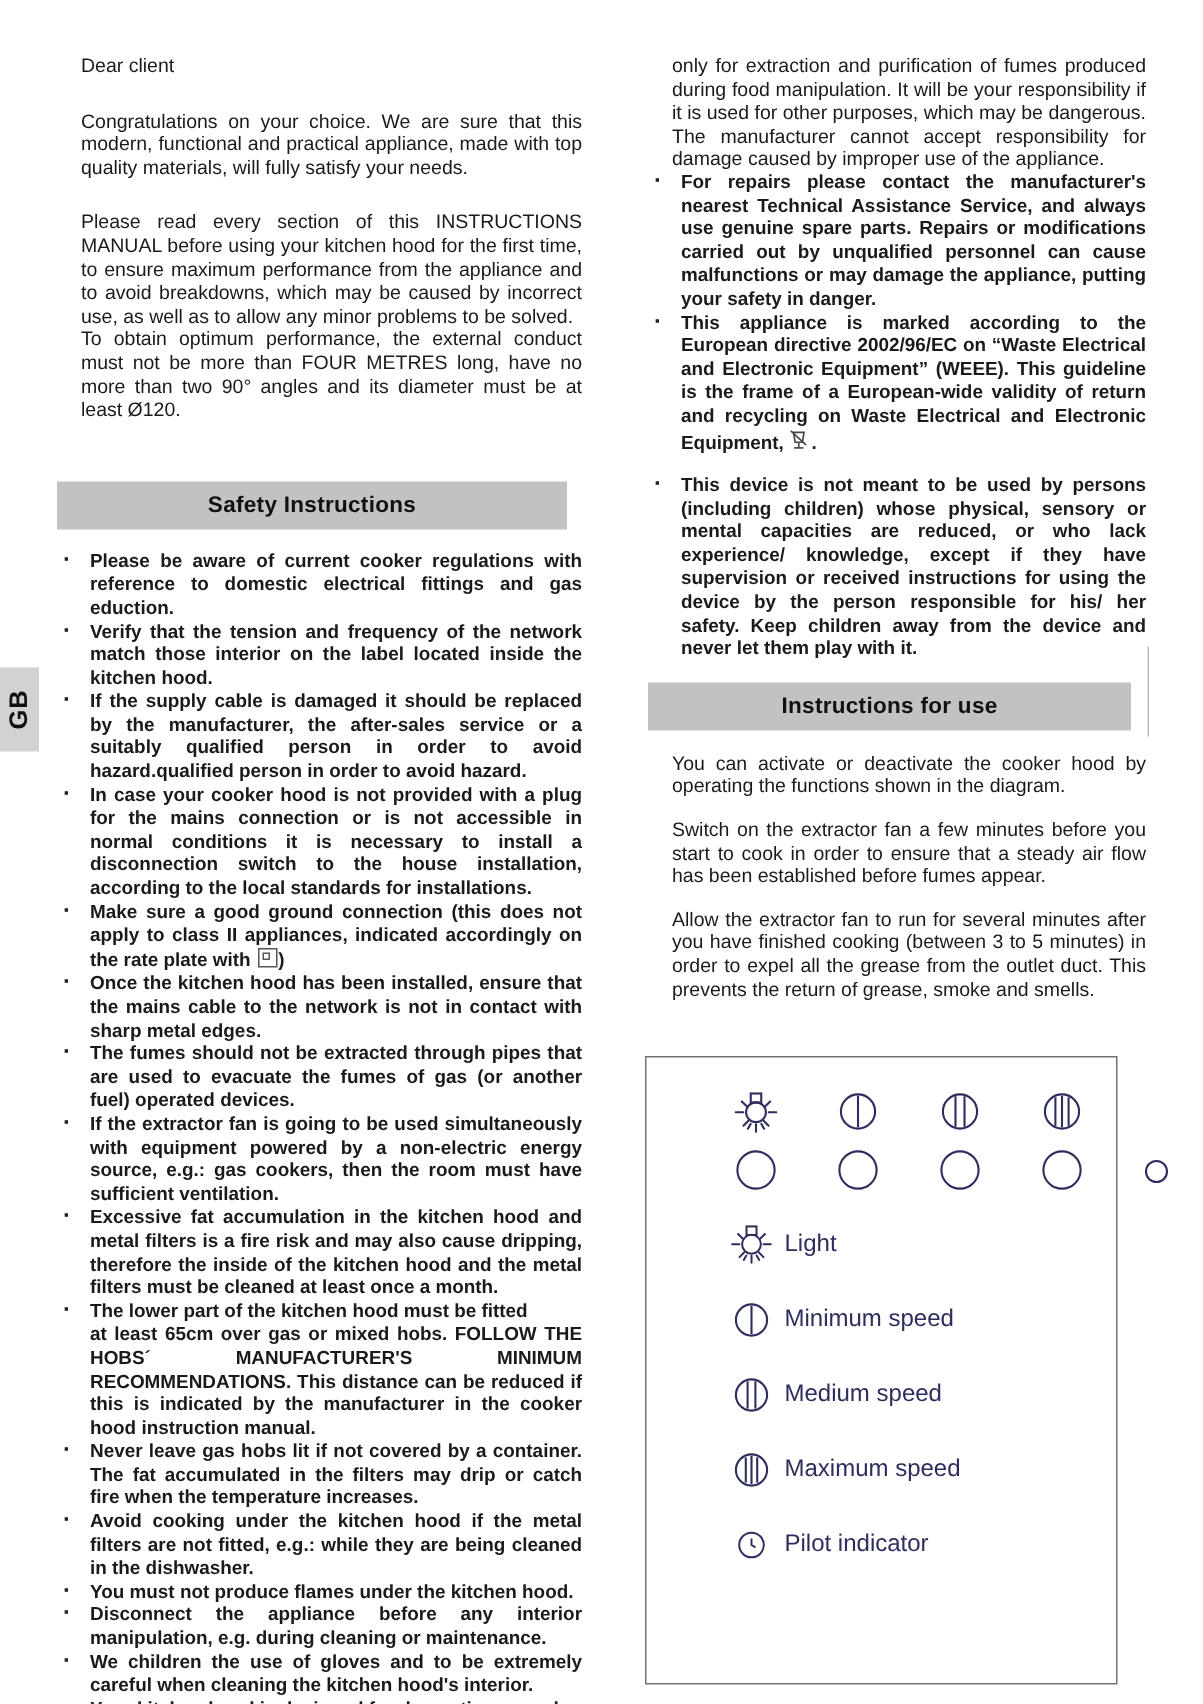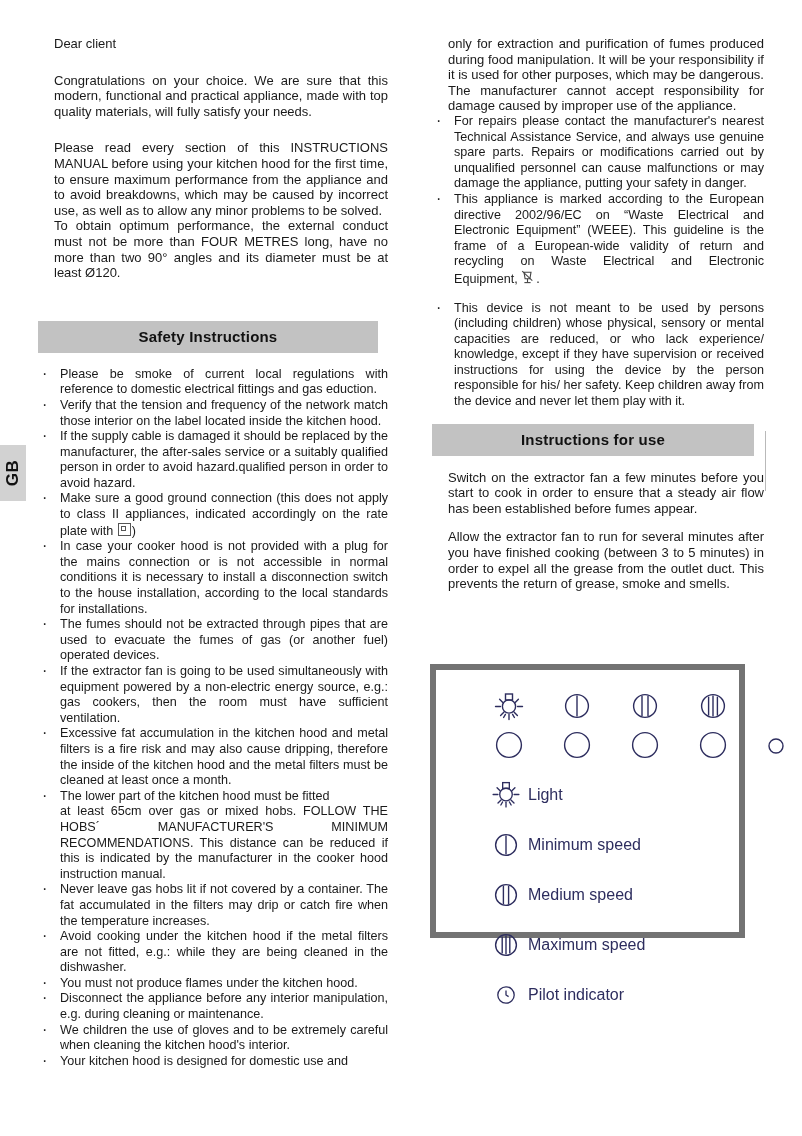--- a/index.html
+++ b/index.html
@@ -74,20 +74,21 @@
     margin: 0;
     padding: 0;
   }
   ul.bullets > li {
     position: relative;
     padding-left: 22px;
     margin-bottom: 0px;
     font-size: 12.6px;
     line-height: 15.6px;
     text-align: justify;
+    font-weight: bold;
   }
   ul.bullets > li::before {
     content: "\00b7";
     position: absolute;
     left: 4px;
     top: -1px;
     font-size: 16px;
     line-height: 15.6px;
     color: #222;
   }
@@ -127,24 +128,24 @@
     top: 431px;
     width: 1px;
     height: 60px;
     background: #b9b9b9;
   }
 
   
   .diagram {
     position: absolute;
     left: 430px;
-    top: 664px;
+    top: 704px;
     width: 315px;
-    height: 274px;
-    border: 6px solid #737373;
+    height: 419px;
+    border: 1px solid #737373;
     background: #fff;
     box-sizing: border-box;
   }
   .icon-strip {
     position: absolute;
     left: 52px;
     top: 20px;
     width: 250px;
     height: 80px;
   }
@@ -206,25 +207,26 @@
   <p class="para">Congratulations on your choice. We are sure that this modern, functional and practical appliance, made with top quality materials, will fully satisfy your needs.</p>
   <div class="gap-sm"></div>
   <p class="para tight">Please read every section of this INSTRUCTIONS MANUAL before using your kitchen hood for the first time, to ensure maximum performance from the appliance and to avoid breakdowns, which may be caused by  incorrect use, as well as to allow any minor problems to be solved.</p>
   <p class="para">To obtain optimum performance, the external conduct must not be more than FOUR METRES long, have no more than two 90° angles and its diameter must be at least Ø120.</p>
 
   <div class="gap-md"></div>
 
   <div class="section-bar">Safety Instructions</div>
 
   <ul class="bullets">
-    <li>Please be smoke of current local regulations with reference to domestic electrical fittings and gas eduction.</li>
+    <li>Please be aware of current cooker regulations with reference to domestic electrical fittings and gas eduction.</li>
     <li>Verify that the tension and frequency of the network match those interior on the label located inside the kitchen hood.</li>
     <li>If the supply cable is damaged it should be replaced by the manufacturer, the after-sales service or a suitably qualified person in order to avoid hazard.qualified person in order to avoid hazard.</li>
+    <li>In case your cooker hood is not provided with a plug for the mains connection or is not accessible in normal conditions it is necessary to install a disconnection switch to the house installation, according to the local standards for installations.</li>
     <li><span>Make sure a good ground connection (this does not apply to class II appliances, indicated accordingly on the rate plate with </span><span class="sym-class2"></span><span>)</span></li>
-    <li>In case your cooker hood is not provided with a plug for the mains connection or is not accessible in normal conditions it is necessary to install a disconnection switch to the house installation, according to the local standards for installations.</li>
+    <li>Once the kitchen hood has been installed, ensure that the mains cable to the network is not in contact with sharp metal edges.</li>
     <li>The fumes should not be extracted through pipes that are used to evacuate the fumes of gas (or another fuel) operated devices.</li>
     <li>If the extractor fan is going to be used simultaneously with equipment powered by a non-electric energy source, e.g.: gas cookers, then the room must have sufficient ventilation.</li>
     <li>Excessive fat accumulation in the kitchen hood and metal filters is a fire risk and may also cause dripping, therefore the inside of the kitchen hood and the metal filters must be cleaned at least once a month.</li>
     <li>
         <span class="nojust" style="display:block">The lower part of the kitchen hood must be fitted</span>
         <span style="display:block">at least 65cm over gas or mixed hobs. FOLLOW THE HOBS´ MANUFACTURER'S MINIMUM RECOMMENDATIONS. This distance can be reduced if this is indicated by the manufacturer in the cooker hood instruction manual.</span>
       </li>
     <li>Never leave gas hobs lit if not covered by a container. The fat accumulated in the filters may drip or catch fire when the temperature increases.</li>
     <li>Avoid cooking under the kitchen hood if the metal filters are not fitted, e.g.: while they are being cleaned in the dishwasher.</li>
     <li>You must not produce flames under the kitchen hood.</li>
@@ -251,20 +253,21 @@
   </ul>
 
   <div class="gap-md"></div>
 
   <ul class="bullets">
     <li>This device is not meant to be used by persons (including children) whose physical, sensory or mental capacities are reduced, or who lack experience/ knowledge, except if they have supervision or received instructions for using the device by the person responsible for his/ her safety. Keep children away from the device and never let them play with it.</li>
   </ul>
 
   <div class="section-bar">Instructions for use</div>
 
+  <p class="para">You can activate or deactivate the cooker hood by operating the functions shown in the diagram.</p>
   <p class="para">Switch on the extractor fan a few minutes before you start to cook in order to ensure that a steady air flow has been established before fumes appear.</p>
   <p class="para">Allow the extractor fan to run for several minutes after you have finished cooking (between 3 to 5 minutes) in order to expel all the grease from the outlet duct. This prevents the return of grease, smoke and smells.</p>
 </div>
 
 <div class="hairline"></div>
 
 <div class="diagram">
 
   <div class="icon-strip">
     <div class="slot" style="left:0px;">

